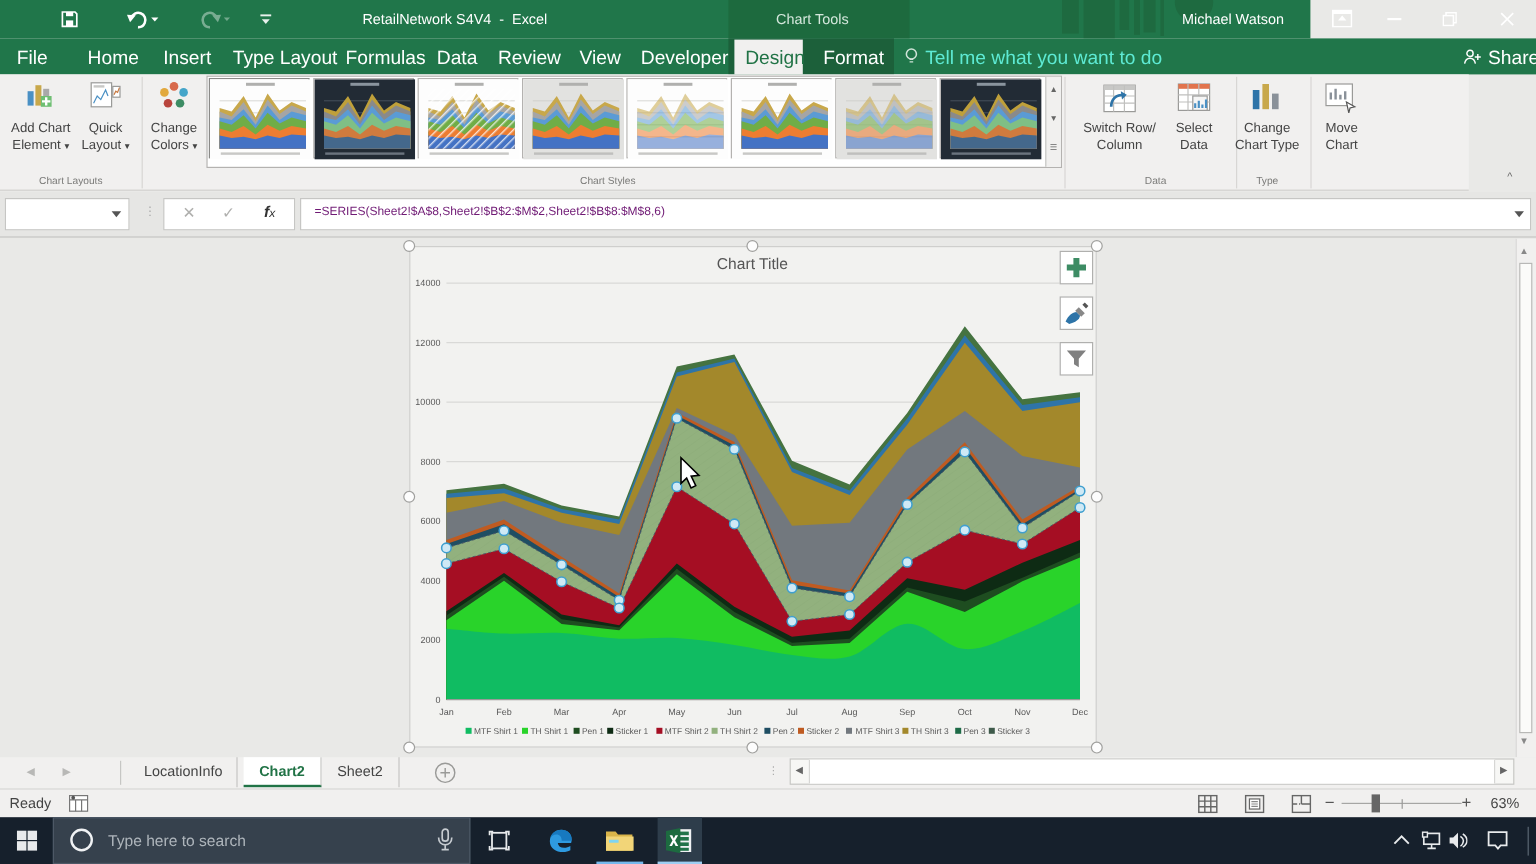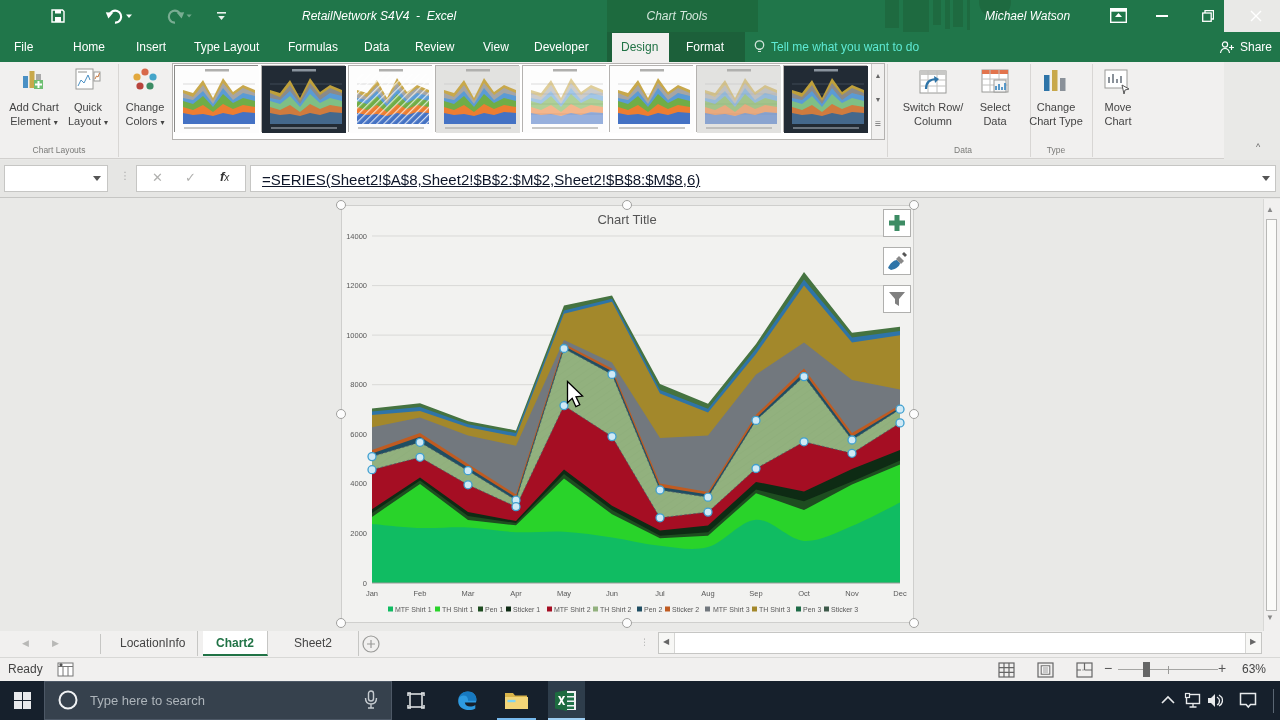--- a/index.html
+++ b/index.html
@@ -1,25 +1,25 @@
 <!DOCTYPE html>
 <html><head><meta charset="utf-8"><style>
 *{margin:0;padding:0;box-sizing:border-box;font-family:"Liberation Sans",sans-serif;}
 body{width:1280px;height:720px;overflow:hidden;position:relative;background:#e9e9e7;}
 .abs{position:absolute;}
-.titlebar{left:0;top:0;width:1224px;height:32px;background:#20764a;font-style:italic;}
+.titlebar{left:0;top:0;width:1092px;height:32px;background:#20764a;}
 .tabrow{left:0;top:32px;width:1280px;height:30px;background:#20764a;}
 .ribbon{left:0;top:62px;width:1224px;height:97px;background:#f1f0ef;border-bottom:1px solid #d2d0ce;}
 .fbar{left:0;top:160px;width:1280px;height:38px;background:#e6e6e4;border-bottom:1px solid #c6c6c4;}
 .sheet{left:0;top:199px;width:1280px;height:432px;background:#e9e9e7;}
 .tabs2{left:0;top:631px;width:1280px;height:26px;background:#f1f0ef;}
 .status{left:0;top:657px;width:1280px;height:24px;background:#f1f0ef;border-top:1px solid #d8d8d6;}
 .taskbar{left:0;top:681px;width:1280px;height:39px;background:#16202c;}
 .ttext{color:#fff;font-size:12px;}
-.rtab{color:#fff;font-size:12px;position:absolute;top:8px;}
+.rtab{color:#fff;font-size:16px;position:absolute;top:8px;}
 .gallery-tile{position:absolute;top:3px;width:84px;height:67px;border:1px solid #b4b2b0;background:#fff;}
 .grpname{position:absolute;top:83px;font-size:8.5px;color:#7a7a78;width:100%;text-align:center;}
 .btntext{font-size:11px;color:#444;text-align:center;line-height:14px;}
 </style></head><body>
 
 <div class="abs titlebar">
   <svg class="abs" style="left:855px;top:0" width="160" height="32">
     <g fill="#1e6a40">
       <rect x="30" y="0" width="14" height="28"></rect>
         <rect x="48" y="0" width="26" height="32"></rect>
@@ -286,20 +286,21 @@
           <polygon points="8,47 18,49 28,48 38,50 48,47 58,49 68,46 80,47 80,58 8,58" fill="#44688c"></polygon>
         </g>
         <rect x="30" y="3" width="24" height="2.5" fill="#8a949e"></rect>
         <rect x="9" y="61" width="66" height="2" fill="#8a949e" opacity="0.7"></rect>
       </svg>
     </div>
 
   <div class="abs" style="left:871px;top:2px;width:13px;height:75px;background:#f1f0ef;border-left:1px solid #c6c6c4;">
     <div style="text-align:center;color:#666;font-size:7px;line-height:24px;">▲<br>▼<br>☰</div>
   </div>
+  <div class="abs grpname" style="left:172px;width:669px;top:83px;">Chart Styles</div>
   <div class="abs" style="left:887px;top:2px;width:1px;height:93px;background:#d8d6d4;"></div>
 
   <svg class="abs" style="left:917px;top:5px" width="32" height="30" viewBox="0 0 32 30">
     <rect x="3" y="4" width="26" height="22" fill="#fff" stroke="#9a9a98"></rect>
     <rect x="3" y="4" width="26" height="4" fill="#c8c8c6"></rect>
     <path d="M3 13h26M3 19h26M11 4v22M20 4v22" stroke="#c0c0be" stroke-width="1"></path>
     <path d="M9 22c0-7 4-10 11-10" stroke="#2e74a8" stroke-width="2.2" fill="none"></path>
     <path d="M17 9l5 3-4 4z" fill="#2e74a8"></path>
   </svg>
   <div class="abs btntext" style="left:898px;top:38px;width:70px;">Switch Row/<br>Column</div>
@@ -336,21 +337,21 @@
 
 <div class="abs fbar">
   <div class="abs" style="left:4px;top:5px;width:104px;height:27px;background:#fff;border:1px solid #c6c6c4;"></div>
   <div class="abs" style="left:93px;top:16px;width:0;height:0;border-left:4px solid transparent;border-right:4px solid transparent;border-top:5px solid #555;"></div>
   <div class="abs" style="left:120px;top:10px;color:#aaa;font-size:10px;letter-spacing:0;">⋮</div>
   <div class="abs" style="left:136px;top:5px;width:110px;height:27px;background:#fff;border:1px solid #c6c6c4;"></div>
   <div class="abs" style="left:152px;top:10px;color:#b0b0ae;font-size:13px;">✕</div>
   <div class="abs" style="left:185px;top:10px;color:#b0b0ae;font-size:13px;">✓</div>
   <div class="abs" style="left:220px;top:9px;color:#333;font-size:13px;font-style:italic;font-family:'Liberation Serif',serif;"><b>f</b><span style="font-size:10px;">x</span></div>
   <div class="abs" style="left:250px;top:5px;width:1026px;height:27px;background:#fff;border:1px solid #c6c6c4;"></div>
-  <div class="abs" style="left:262px;top:11px;font-size:15px;color:#0f172a;text-decoration:underline;">=SERIES(Sheet2!$A$8,Sheet2!$B$2:$M$2,Sheet2!$B$8:$M$8,6)</div>
+  <div class="abs" style="left:262px;top:11px;font-size:10px;color:#701a75;">=SERIES(Sheet2!$A$8,Sheet2!$B$2:$M$2,Sheet2!$B$8:$M$8,6)</div>
   <div class="abs" style="left:1262px;top:16px;width:0;height:0;border-left:4px solid transparent;border-right:4px solid transparent;border-top:5px solid #555;"></div>
 </div>
 
 <div class="abs sheet">
 
   <div class="abs" style="left:341px;top:6px;width:573px;height:418px;background:#f2f2f0;border:1px solid #cfcfcd;"></div>
   <svg class="abs" style="left:341px;top:6px" width="573" height="418">
     <line x1="31" y1="328.4" x2="559.0" y2="328.4" stroke="#d9d9d7" stroke-width="1"></line>
 <line x1="31" y1="278.9" x2="559.0" y2="278.9" stroke="#d9d9d7" stroke-width="1"></line>
 <line x1="31" y1="229.3" x2="559.0" y2="229.3" stroke="#d9d9d7" stroke-width="1"></line>
@@ -484,21 +485,21 @@
   <div class="abs" style="left:1266px;top:414px;color:#888;font-size:8px;">▼</div>
   <div class="abs" style="left:1266px;top:20px;width:11px;height:392px;background:#fbfbf9;border:1px solid #b8b8b6;"></div>
 </div>
 
 <div class="abs tabs2">
   <div class="abs" style="left:22px;top:7px;color:#b8b8b6;font-size:9px;">◀</div>
   <div class="abs" style="left:52px;top:7px;color:#b8b8b6;font-size:9px;">▶</div>
   <div class="abs" style="left:100px;top:3px;width:1px;height:20px;background:#c6c6c4;"></div>
   <div class="abs" style="left:108px;top:0;height:25px;padding:0 12px;color:#444;font-size:12px;line-height:25px;border-right:1px solid #c6c6c4;">LocationInfo</div>
   <div class="abs" style="left:203px;top:0;height:25px;padding:0 13px;background:#fff;color:#217346;font-weight:bold;font-size:12px;line-height:24px;border-bottom:2px solid #217346;border-right:1px solid #c6c6c4;">Chart2</div>
-  <div class="abs" style="left:268px;top:0;height:25px;padding:0 26px;color:#444;font-size:12px;line-height:25px;border-right:1px solid #c6c6c4;">Sheet2</div>
+  <div class="abs" style="left:268px;top:0;height:25px;padding:0 13px;color:#444;font-size:12px;line-height:25px;border-right:1px solid #c6c6c4;">Sheet2</div>
   <svg class="abs" style="left:362px;top:4px" width="18" height="18" viewBox="0 0 18 18">
     <circle cx="9" cy="9" r="8" fill="none" stroke="#9a9a98" stroke-width="1.2"></circle>
     <path d="M9 5v8M5 9h8" stroke="#9a9a98" stroke-width="1.2"></path>
   </svg>
   <div class="abs" style="left:640px;top:6px;color:#aaa;font-size:9px;">⋮</div>
   <div class="abs" style="left:658px;top:1px;width:604px;height:22px;background:#f7f7f5;border:1px solid #c6c6c4;"></div>
   <div class="abs" style="left:663px;top:6px;color:#666;font-size:8px;">◀</div>
   <div class="abs" style="left:674px;top:2px;width:572px;height:20px;background:#fff;border-left:1px solid #d6d6d4;border-right:1px solid #d6d6d4;"></div>
   <div class="abs" style="left:1250px;top:6px;color:#666;font-size:8px;">▶</div>
 </div>

